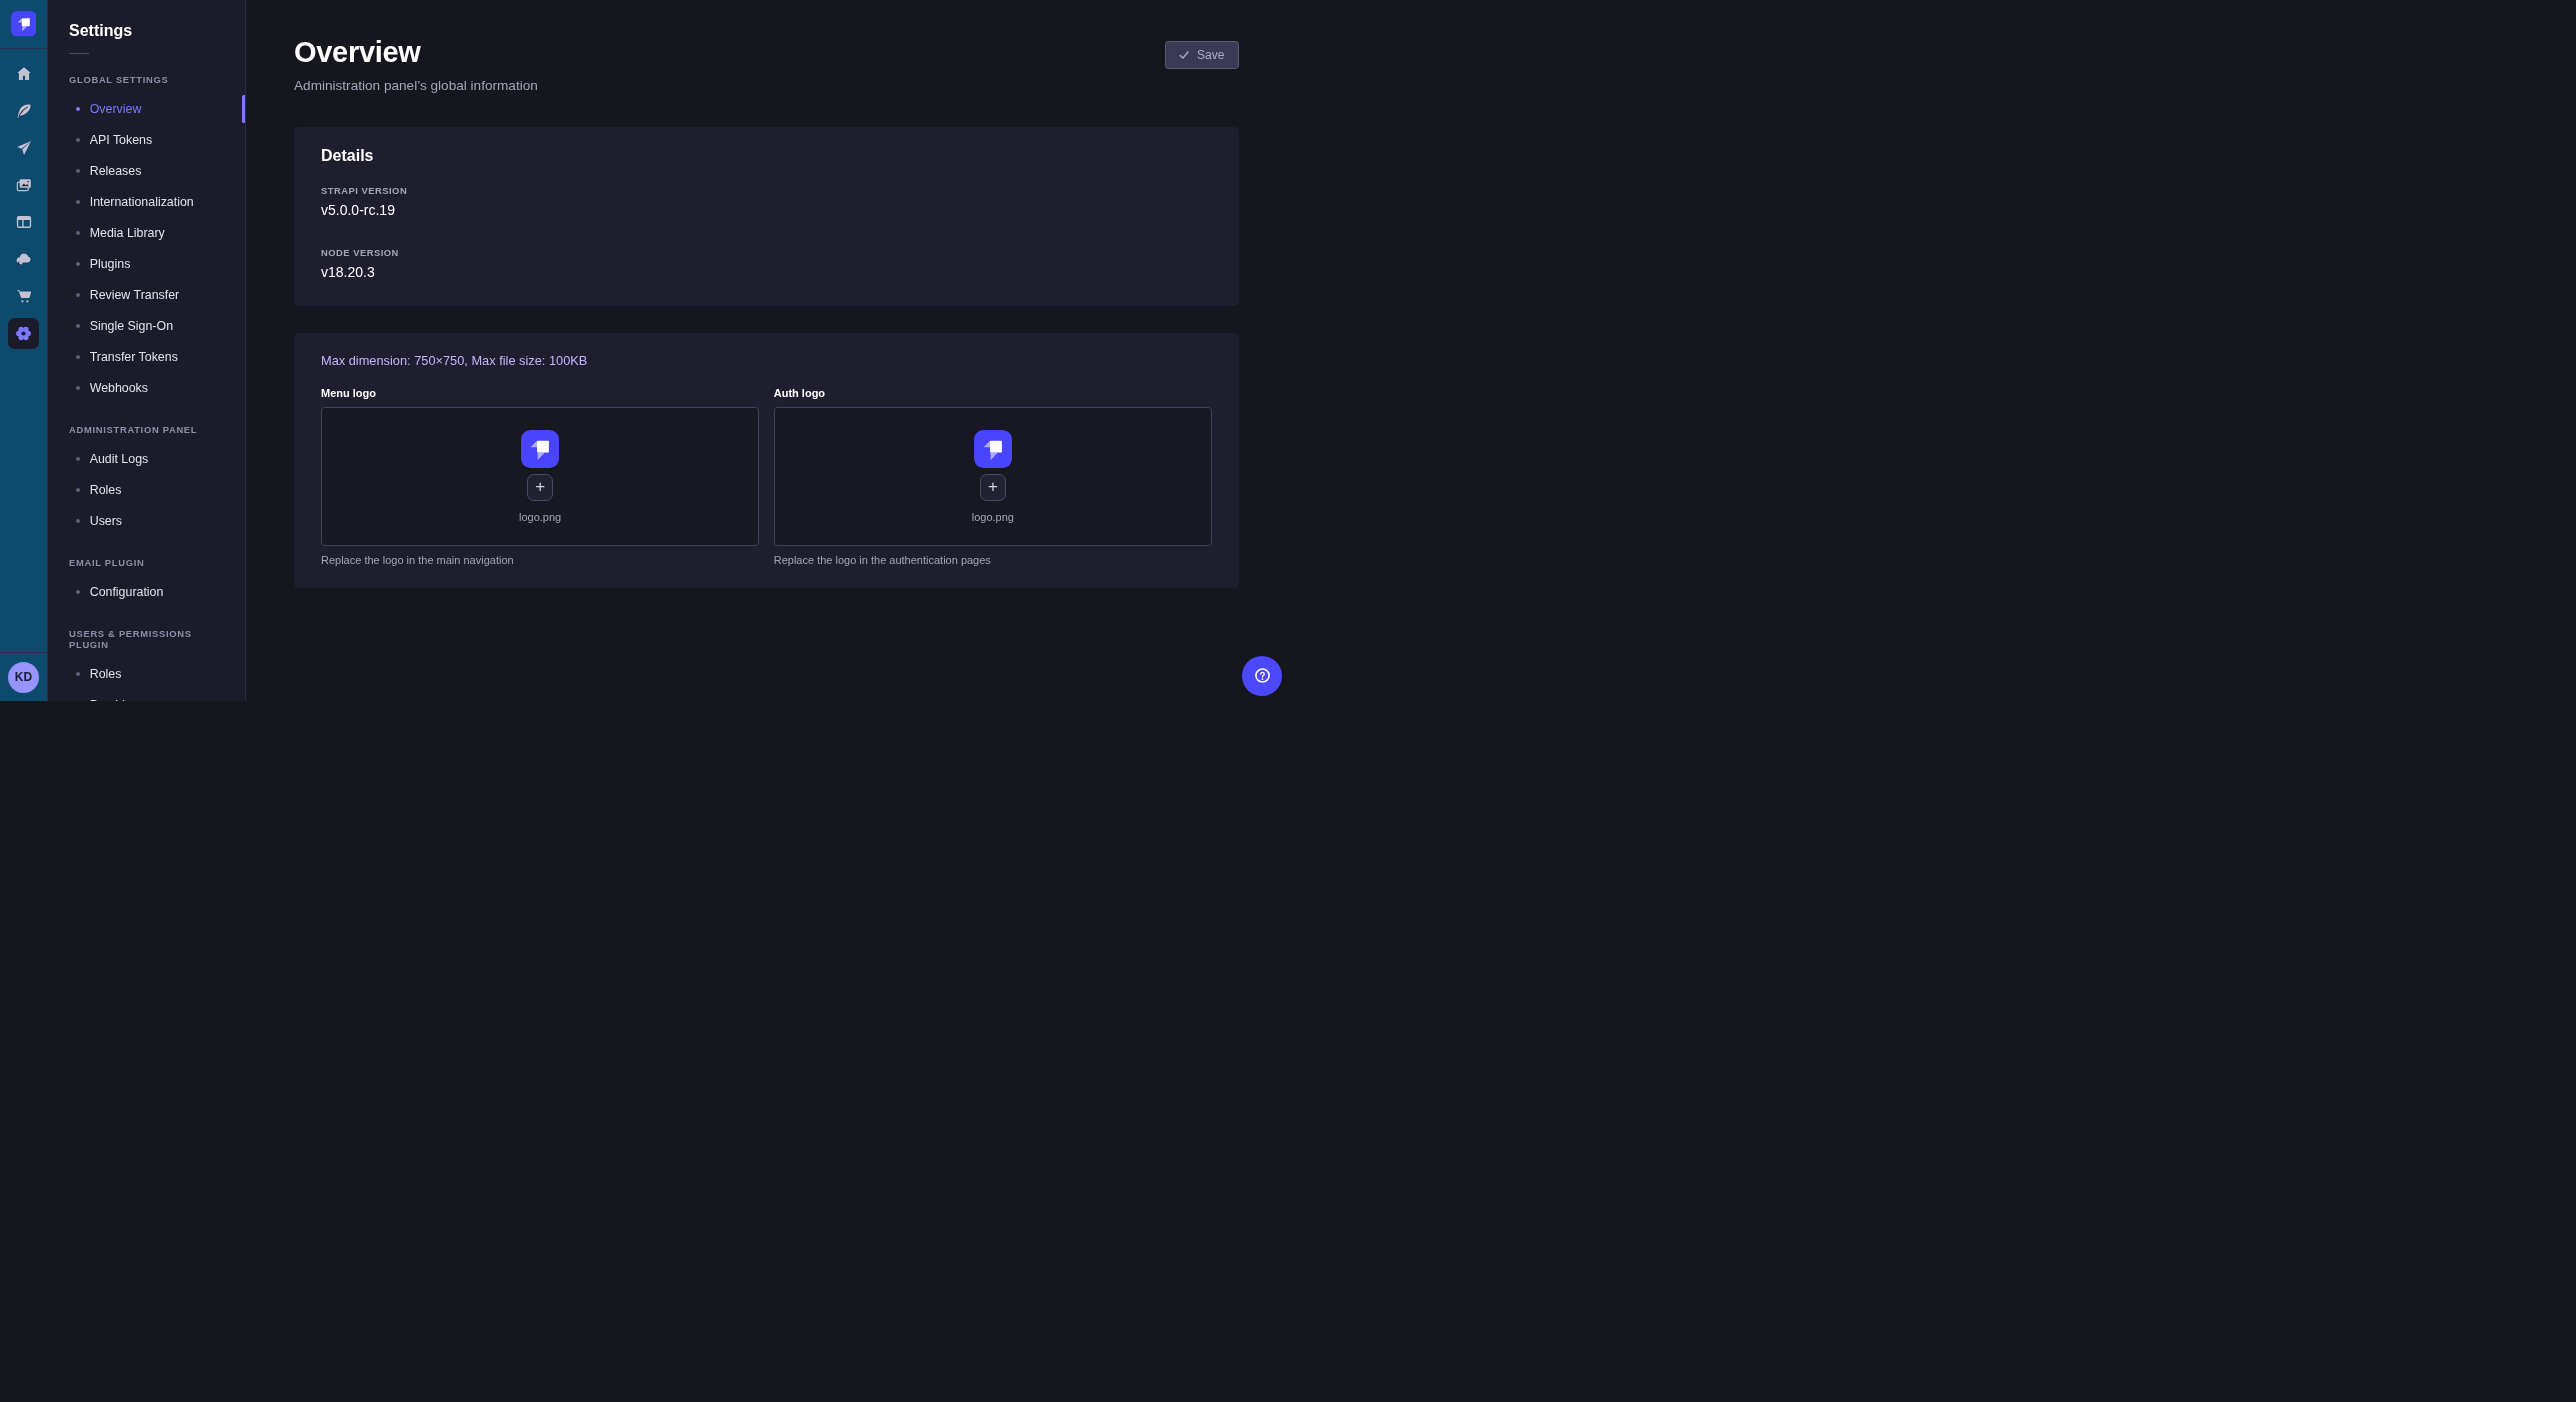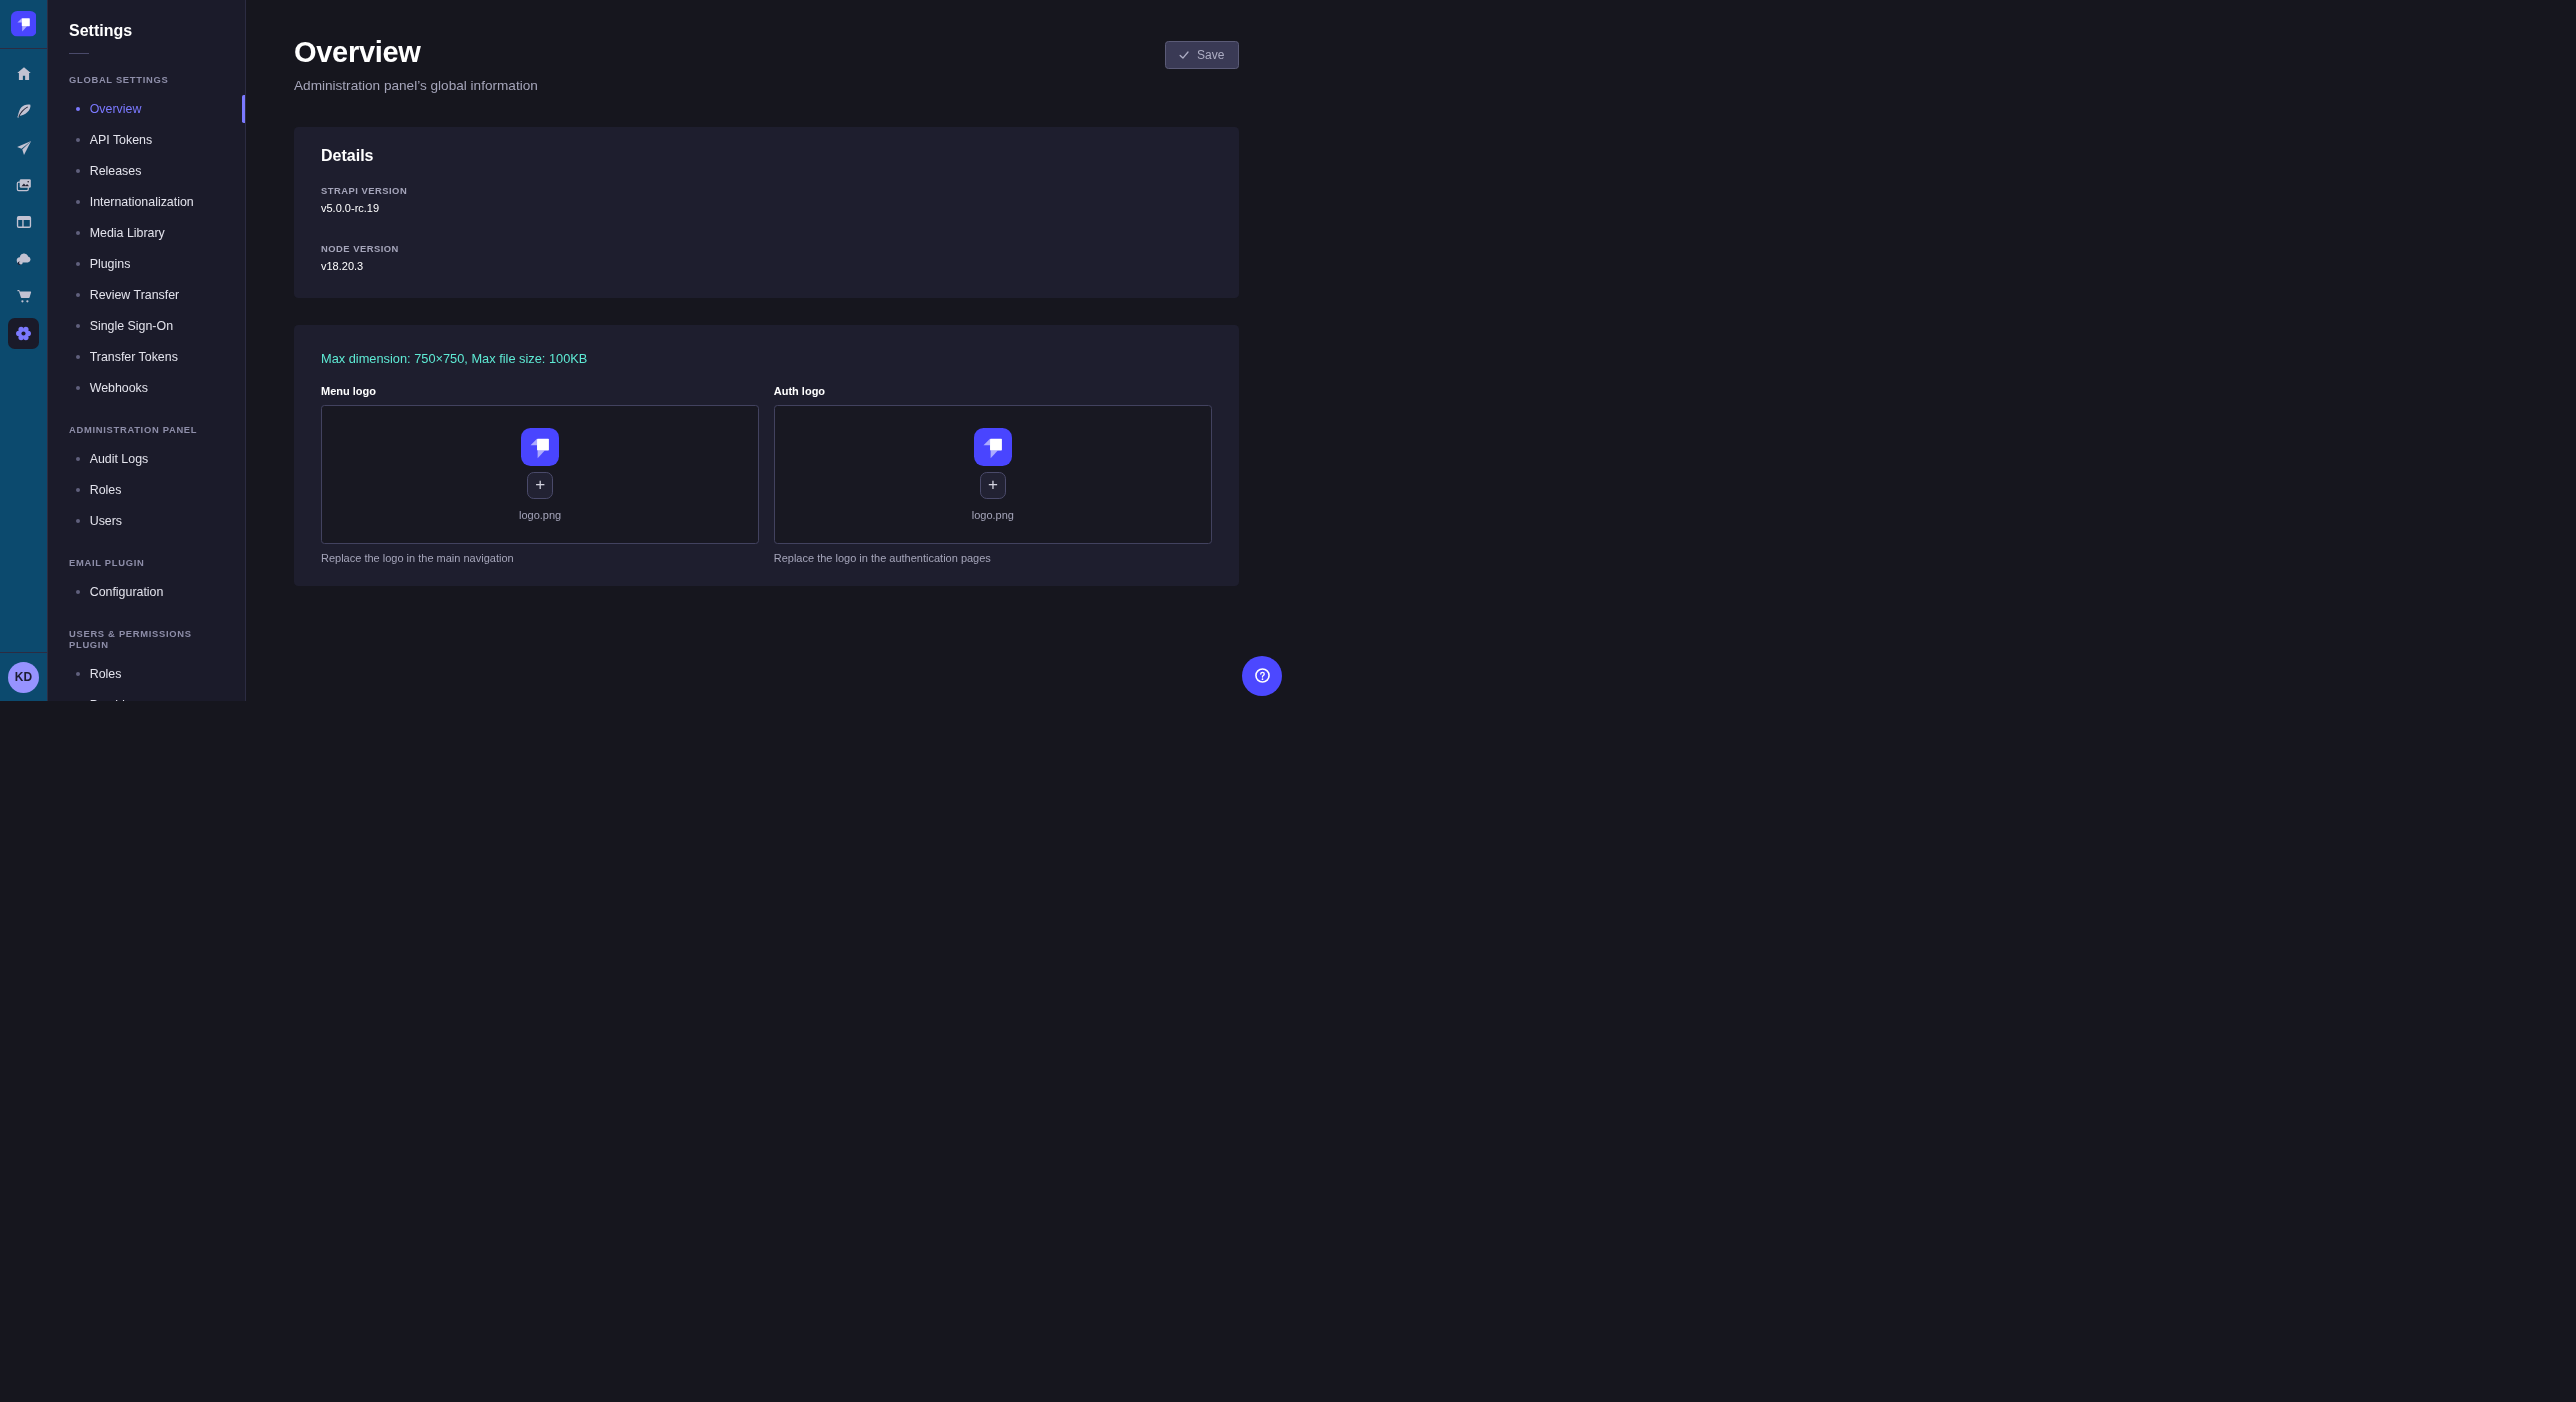--- a/index.html
+++ b/index.html
@@ -60,26 +60,26 @@
 
   .card { background:#1e1e2e; border-radius:4.3px; padding:20.4px 27px; }
   .card.details { margin-top:34px; padding-bottom:25.6px; }
   .card.customization { margin-top:27px; padding-bottom:22px; }
   .card-title { font-size:16px; font-weight:600; }
 
   .details-grid { display:flex; margin-top:20.4px; }
   .details-col { flex:1; }
   .field + .field { margin-top:29px; }
   .field-label { font-size:9.4px; font-weight:700; letter-spacing:0.5px; color:#a5a5ba; }
-  .field-value { margin-top:6px; font-size:11px; color:#ffffff; }
+  .field-value { margin-top:6px; font-size:14px; color:#ffffff; }
   .plans-link { margin-top:15.3px; display:inline-flex; align-items:center; gap:7.7px; color:#7b79ff;
     font-size:12.8px; cursor:pointer; text-decoration:none; }
   .plans-link svg { width:10.2px; height:10.2px; }
 
-  .custom-sub { margin-top:6px; font-size:12.8px; color:#5eead4; }
+  .custom-sub { margin-top:0; font-size:12.8px; color:#c4b5fd; }
   .uploads { display:flex; gap:14.5px; margin-top:19px; }
   .upload { flex:1; min-width:0; }
   .upload-label { font-size:11px; font-weight:700; margin-bottom:7.7px; }
   .upload-box { height:139px; border:0.9px solid #42425f; border-radius:3.4px; background:#181822;
     display:flex; flex-direction:column; align-items:center; justify-content:center; cursor:pointer; }
   .upload-logo { width:38px; height:38px; display:block; }
   .add-btn { margin-top:6px; width:26.4px; height:26.4px; border-radius:6.8px; border:0.9px solid #4a4a6a;
     background:#222233; color:#d3d3df; font-size:17px; font-weight:400; line-height:1;
     display:flex; align-items:center; justify-content:center; cursor:pointer; font-family:inherit;
     padding-bottom:1.7px; }

